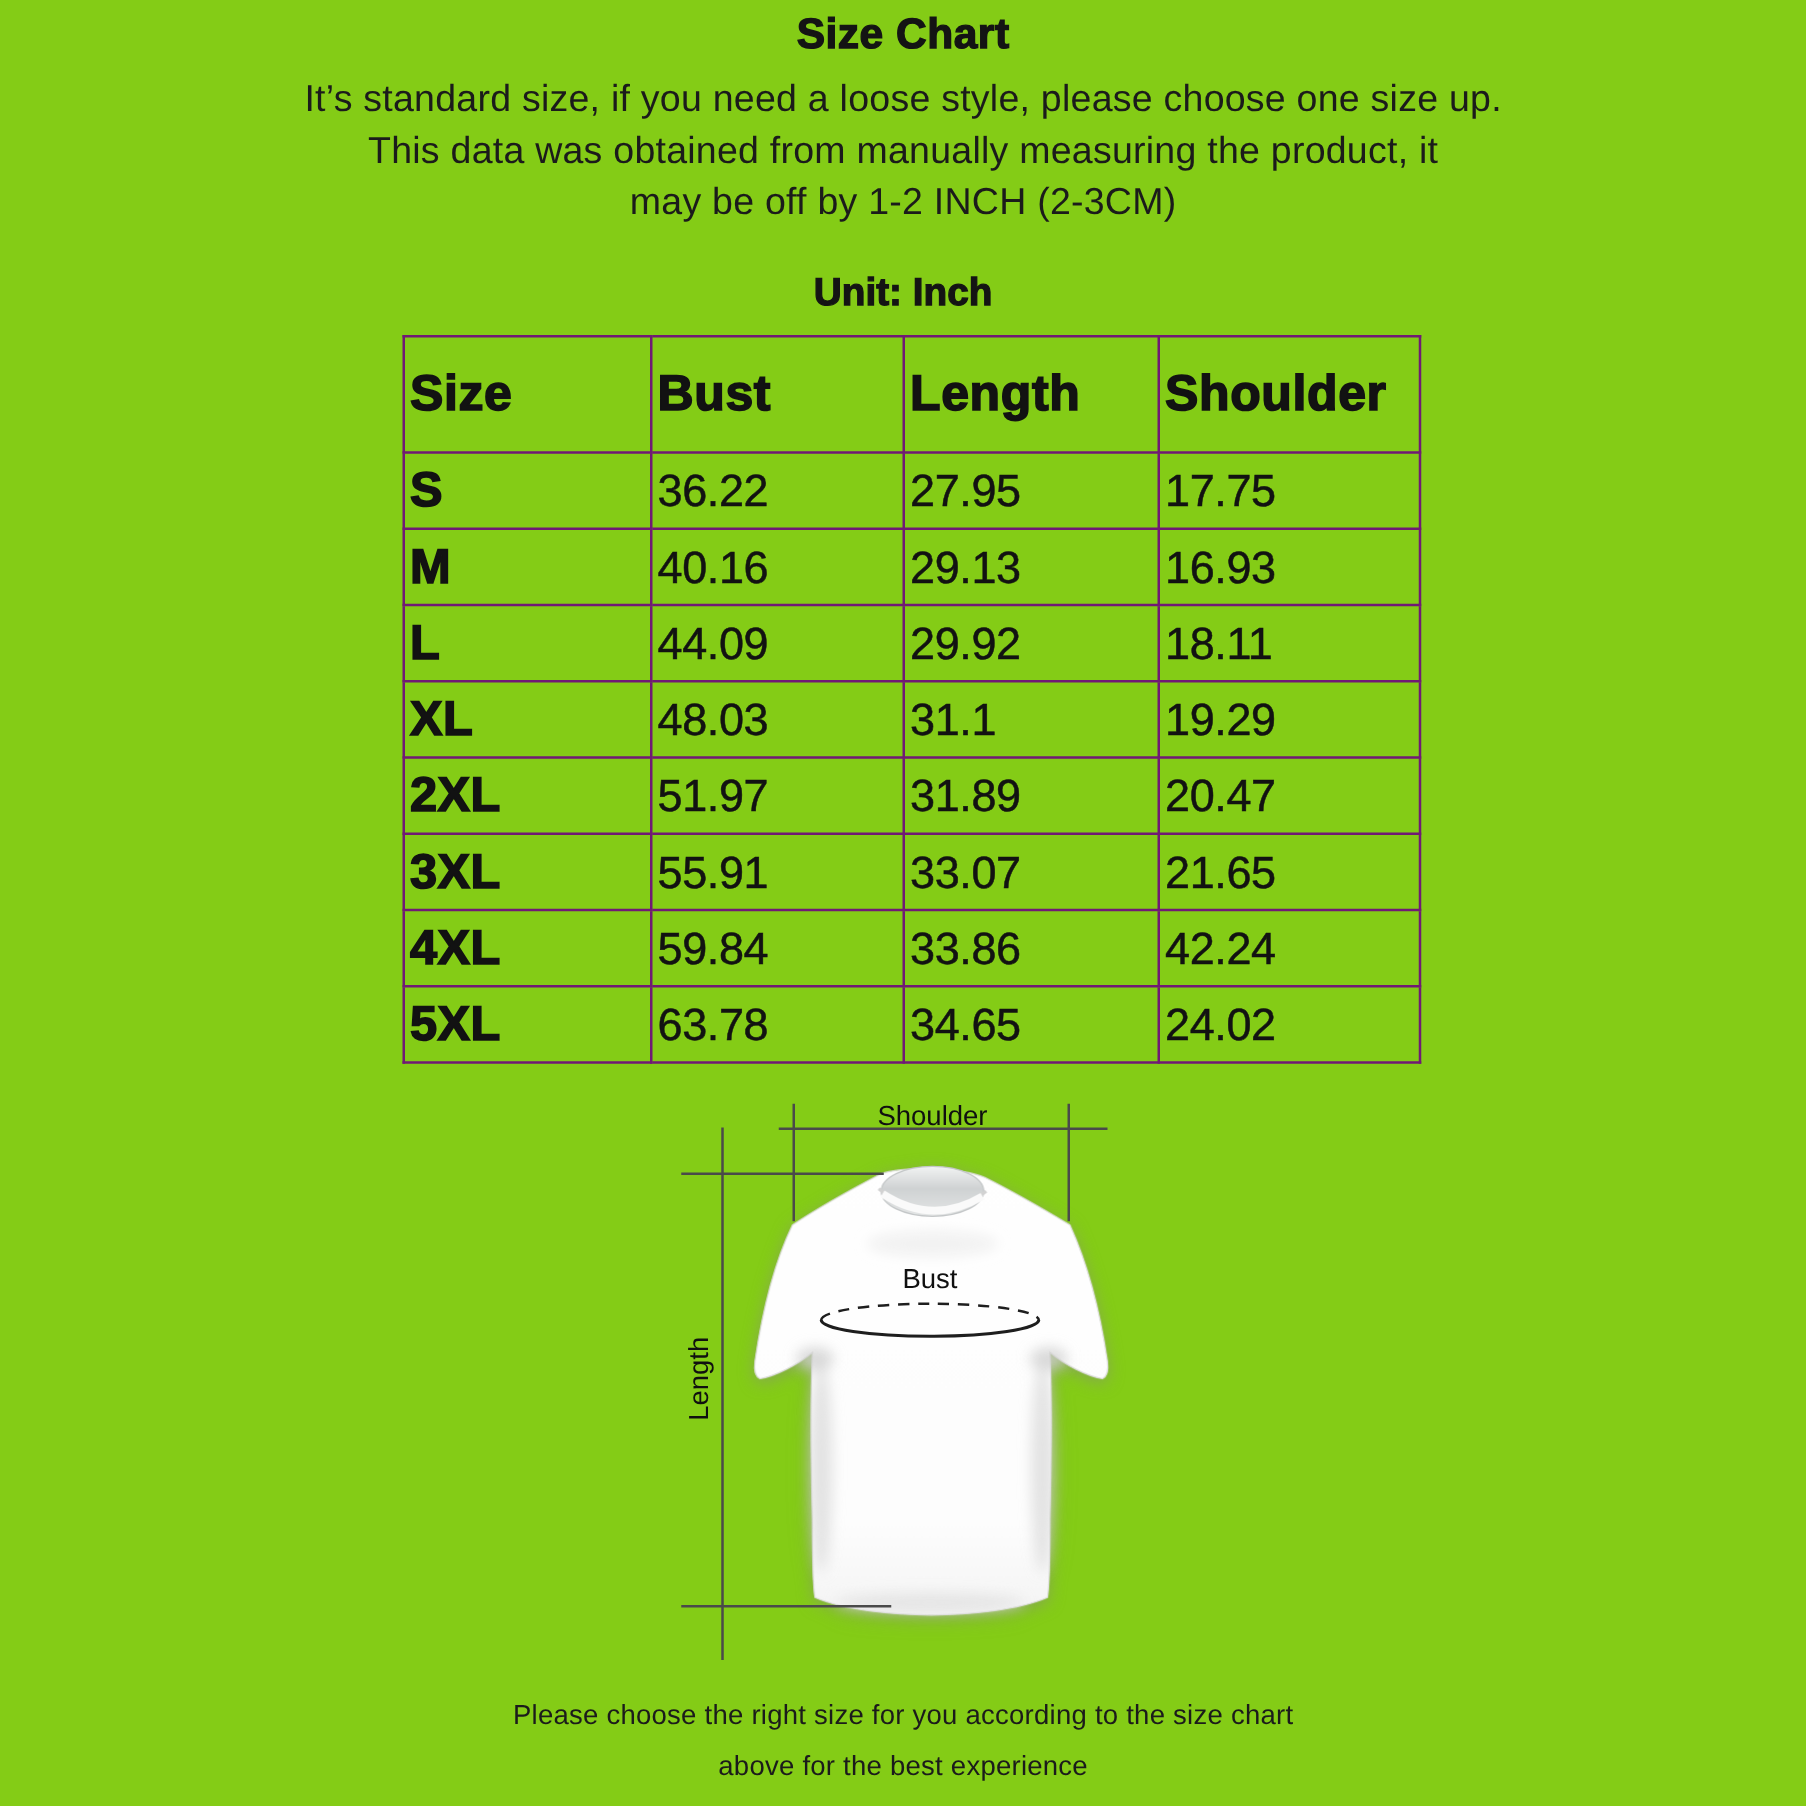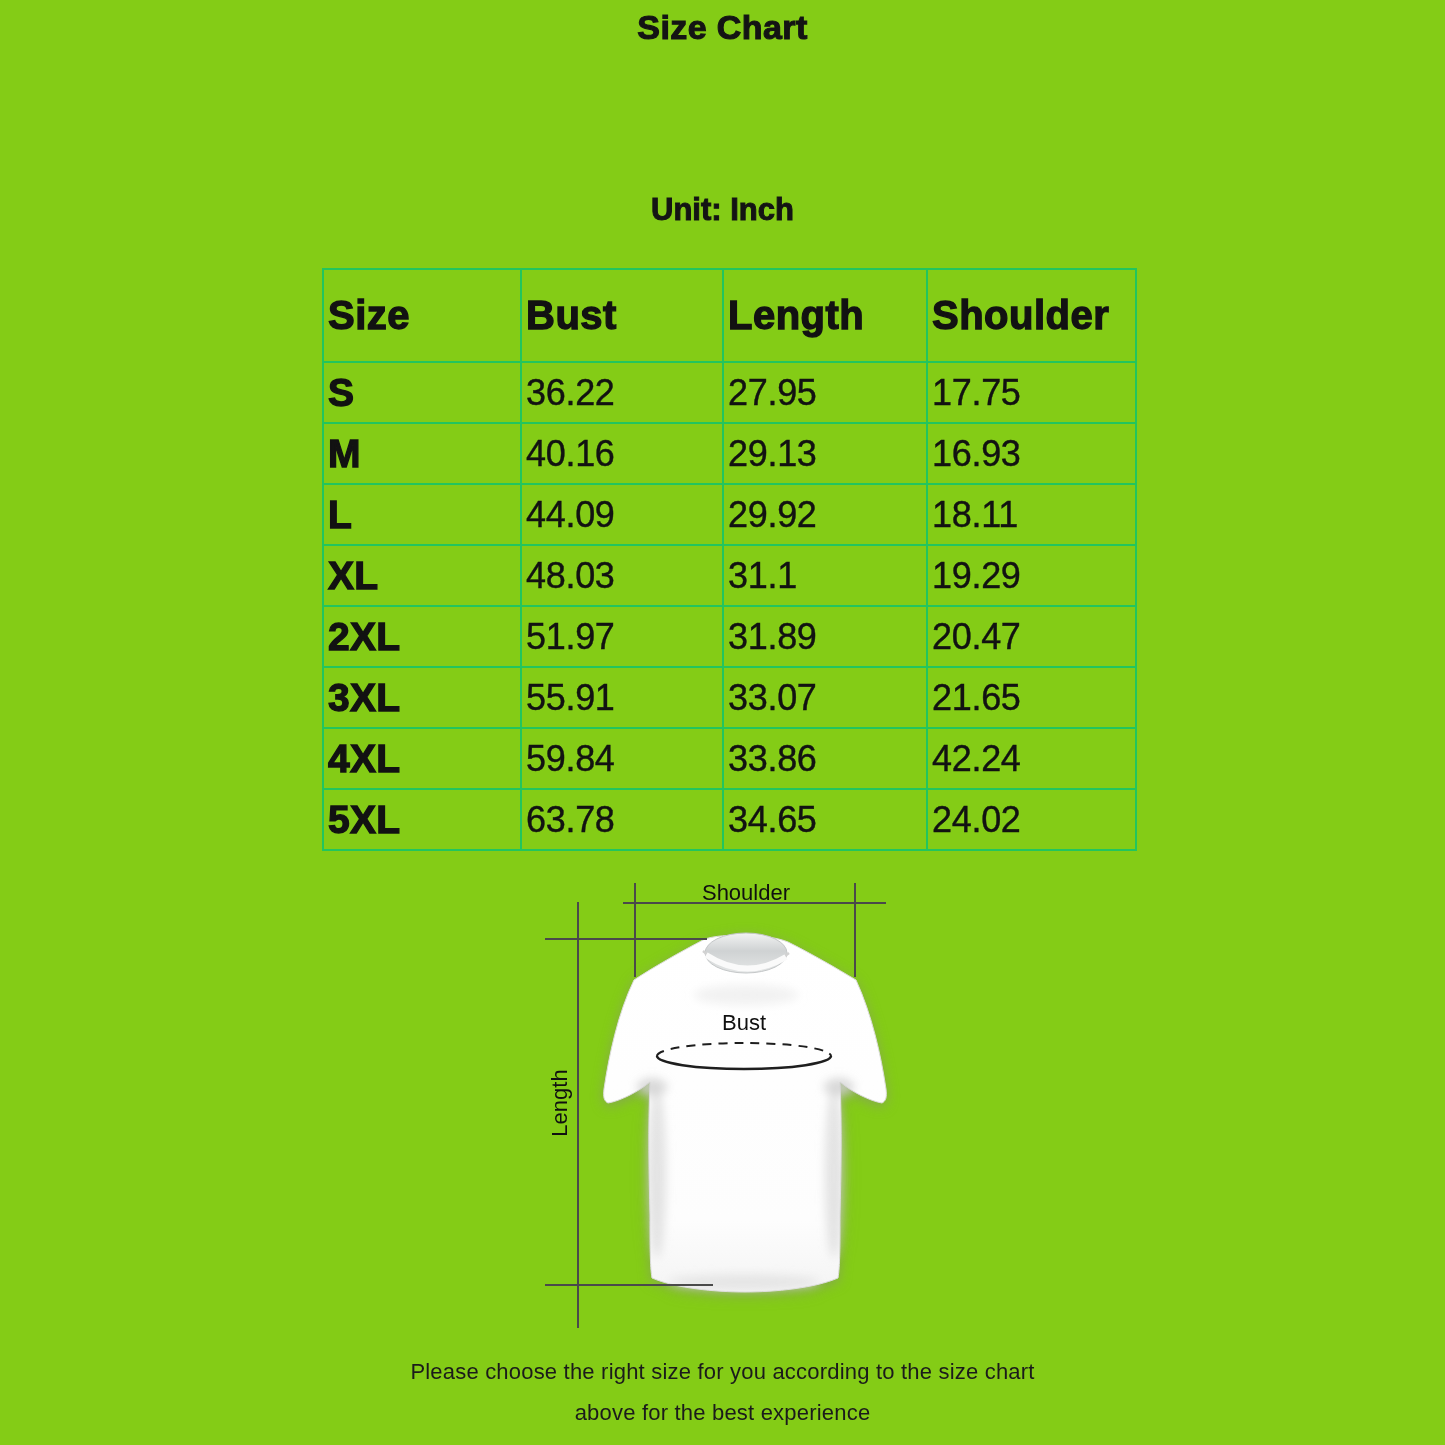--- a/index.html
+++ b/index.html
@@ -10,29 +10,29 @@
   .title{
     position:absolute;left:0;right:0;top:8px;text-align:center;
     font-size:34px;font-weight:700;letter-spacing:.4px;color:#141414;
     -webkit-text-stroke:1.1px #141414;
   }
   .intro{
     position:absolute;left:0;right:0;top:59px;text-align:center;
     font-size:30px;line-height:41px;letter-spacing:.2px;color:#1b1b1b;
   }
   .unit{
-    position:absolute;left:0;right:0;top:192px;text-align:center;
+    position:absolute;left:0;right:0;top:216px;text-align:center;
     font-size:31px;font-weight:700;color:#141414;-webkit-text-stroke:1px #141414;
   }
   table.size-table{
     position:absolute;left:322px;top:268px;width:813px;
     border-collapse:collapse;table-layout:fixed;color:#121212;
   }
   .size-table th,.size-table td{
-    border:2px solid #22c55e;text-align:left;vertical-align:middle;
+    border:2px solid #701a75;text-align:left;vertical-align:middle;
     padding:0 0 0 4px;white-space:nowrap;overflow:hidden;
   }
   .size-table thead th{
     height:91px;font-size:40px;font-weight:700;letter-spacing:.5px;
     -webkit-text-stroke:1.3px #121212;
   }
   .size-table tbody td{
     height:59px;font-size:36px;font-weight:400;letter-spacing:-.3px;
     -webkit-text-stroke:.4px #121212;
   }
@@ -49,20 +49,25 @@
     font-size:22px;line-height:41px;letter-spacing:.2px;color:#1b1b1b;
   }
 </style>
 </head>
 <body>
 
 <div class="page">
 
   <div class="title">Size Chart</div>
 
+  <div class="intro">
+    <div>It’s standard size, if you need a loose style, please choose one size up.</div>
+    <div>This data was obtained from manually measuring the product, it</div>
+    <div>may be off by 1-2 INCH (2-3CM)</div>
+  </div>
 
   <div class="unit">Unit: Inch</div>
 
   <table class="size-table">
     <colgroup>
       <col style="width:198px">
       <col style="width:202px">
       <col style="width:204px">
       <col style="width:209px">
     </colgroup>

